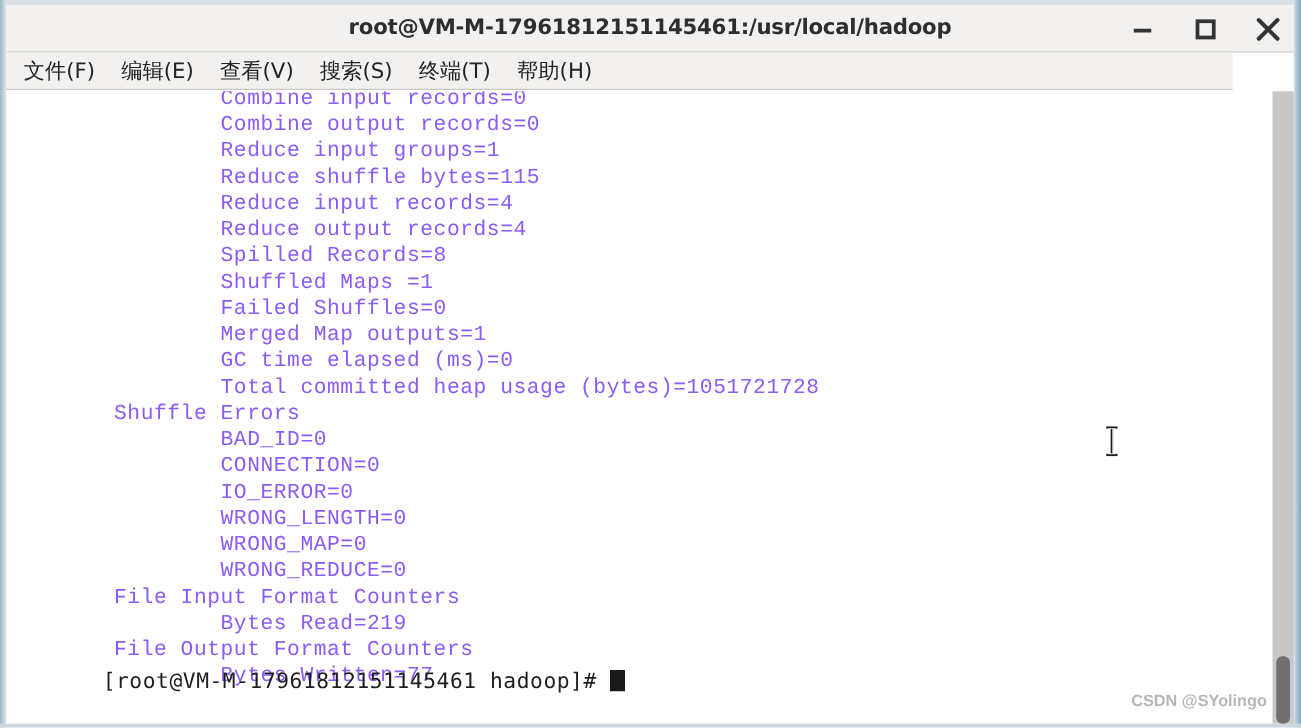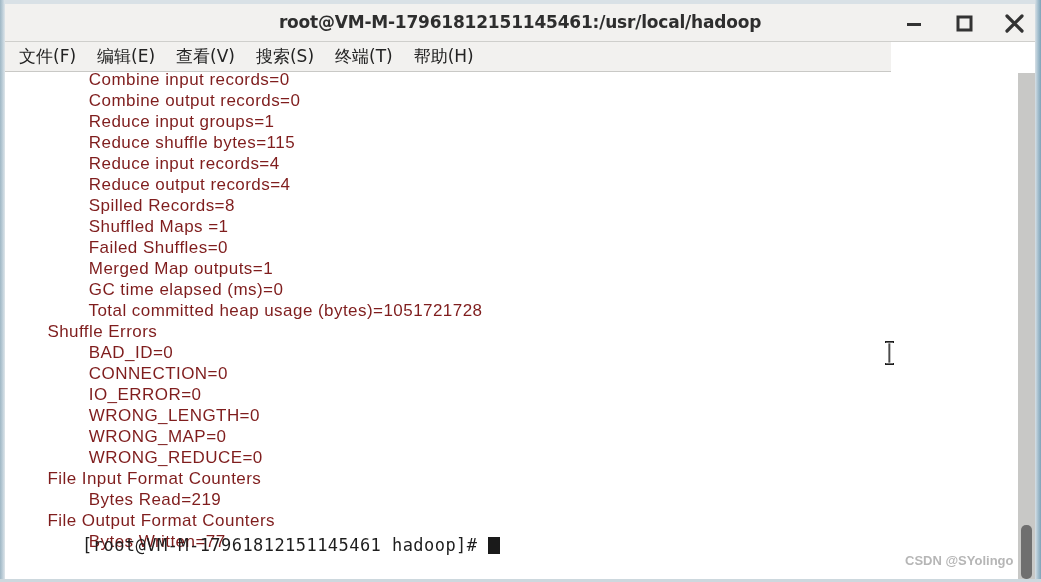--- a/index.html
+++ b/index.html
@@ -77,21 +77,21 @@
   }
   .win-btn svg { display: block; }
   #btn-min  { left: 890px; }
   #btn-max  { left: 940px; }
   #btn-close{ left: 990px; }
 
   
   #menubar {
     position: absolute;
     left: 5px; top: 42px;
-    width: 886px;
+    width: 981px;
     height: 30px;
     background: #f2f1ef;
     border-bottom: 1px solid #c9c9c6;
     box-sizing: border-box;
     display: flex;
     align-items: center;
     padding-left: 14px;
   }
   .menu-item {
     font-size: 17px;
@@ -109,24 +109,24 @@
     width: 1012px;
     height: 506px;
     background: #ffffff;
     overflow: hidden;
   }
   #term-lines {
     position: absolute;
     left: 0;
     top: -4px;
     width: 872px;
-    font-family: Liberation Sans, sans-serif;
+    font-family: Liberation Mono, monospace;
     font-size: 17px;
     line-height: 21px;
-    color: #7f1d1d;
+    color: #8b5cf6;
     white-space: pre;
     letter-spacing: 0.45px;
   }
   .tline { height: 21px; }
 
   #prompt-line {
     position: absolute;
     left: 0;
     bottom: 2px;
     font-family: "DejaVu Sans Mono", monospace;

